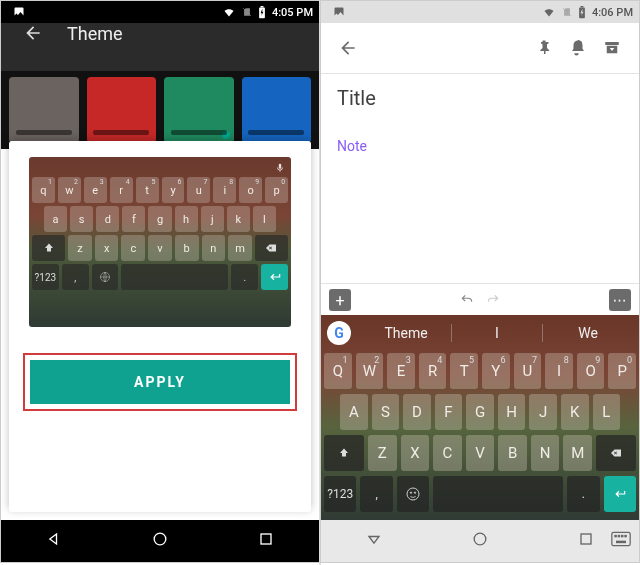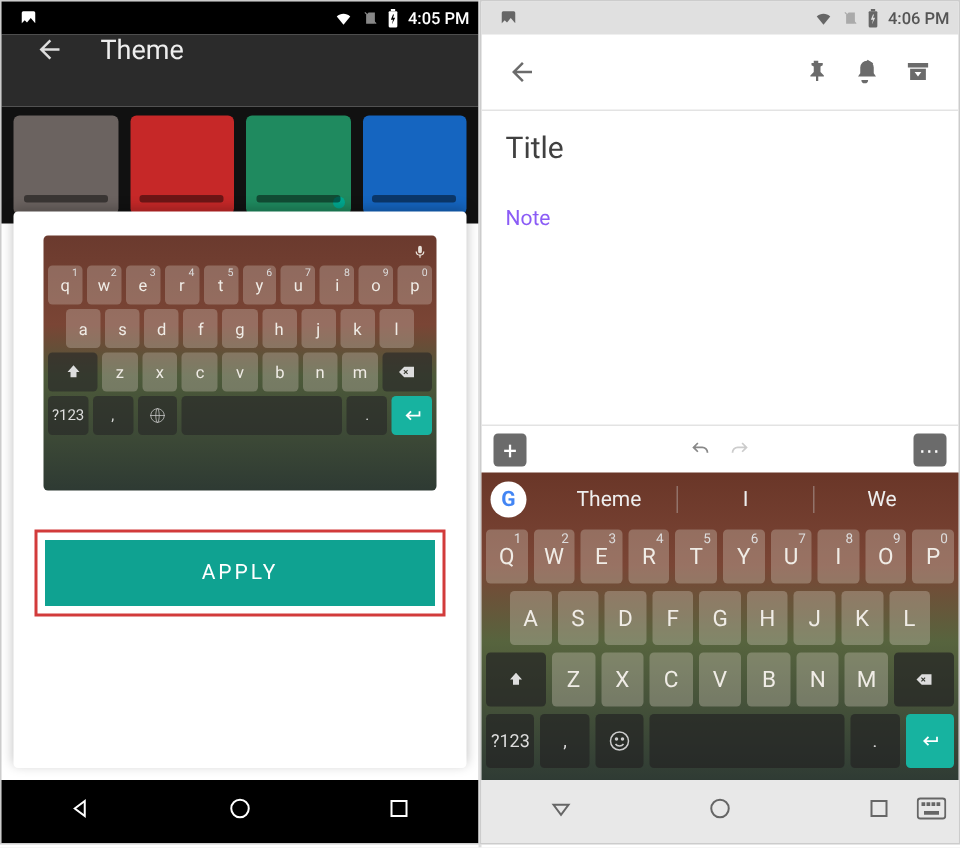--- a/index.html
+++ b/index.html
@@ -42,21 +42,21 @@
   .key.fn{background:rgba(40,40,40,.65);color:#ddd;font-size:10px}
   .key.enter{background:#17b3a0}
   .key.sp{flex:4}
   .key.shift{flex:1.4}
   .key.bksp{flex:1.4}
 
   .toggleRow{margin:28px 22px 8px 22px;display:flex;align-items:center;justify-content:space-between;color:#444;font-size:15px}
   .switch{width:34px;height:14px;background:#8fd9cf;border-radius:8px;position:relative}
   .switch::after{content:"";position:absolute;right:-2px;top:-3px;width:20px;height:20px;border-radius:50%;background:#0fb9a4;box-shadow:0 1px 2px rgba(0,0,0,.3)}
   .applyWrap{margin:26px 14px;border:2px solid #d23b3b;padding:5px}
-  .applyBtn{background:#0fa291;height:44px;color:#fff;display:flex;align-items:center;justify-content:center;letter-spacing:2px;font-size:14px;font-weight:400}
+  .applyBtn{background:#0fa291;height:44px;color:#fff;display:flex;align-items:center;justify-content:center;letter-spacing:2px;font-size:14px;font-weight:700}
 
   
   .rToolbar{height:50px;display:flex;align-items:center;padding:0 10px;color:#6b6b6b;border-bottom:1px solid #e3e3e3}
   .rToolbar .sp{flex:1}
   .rToolbar .tb{width:34px;display:flex;justify-content:center}
   .rBody{padding:12px 16px;color:#aaa}
   .rTitle{color:#404040;font-size:20px;margin-bottom:28px}
   .rNote{color:#8b5cf6;font-size:14px}
   .rFooter{position:absolute;left:0;right:0;top:282px;height:32px;border-top:1px solid #e3e3e3;border-bottom:1px solid #e3e3e3;display:flex;align-items:center;padding:0 8px;color:#777}
   .rFooter .sp{flex:1}

